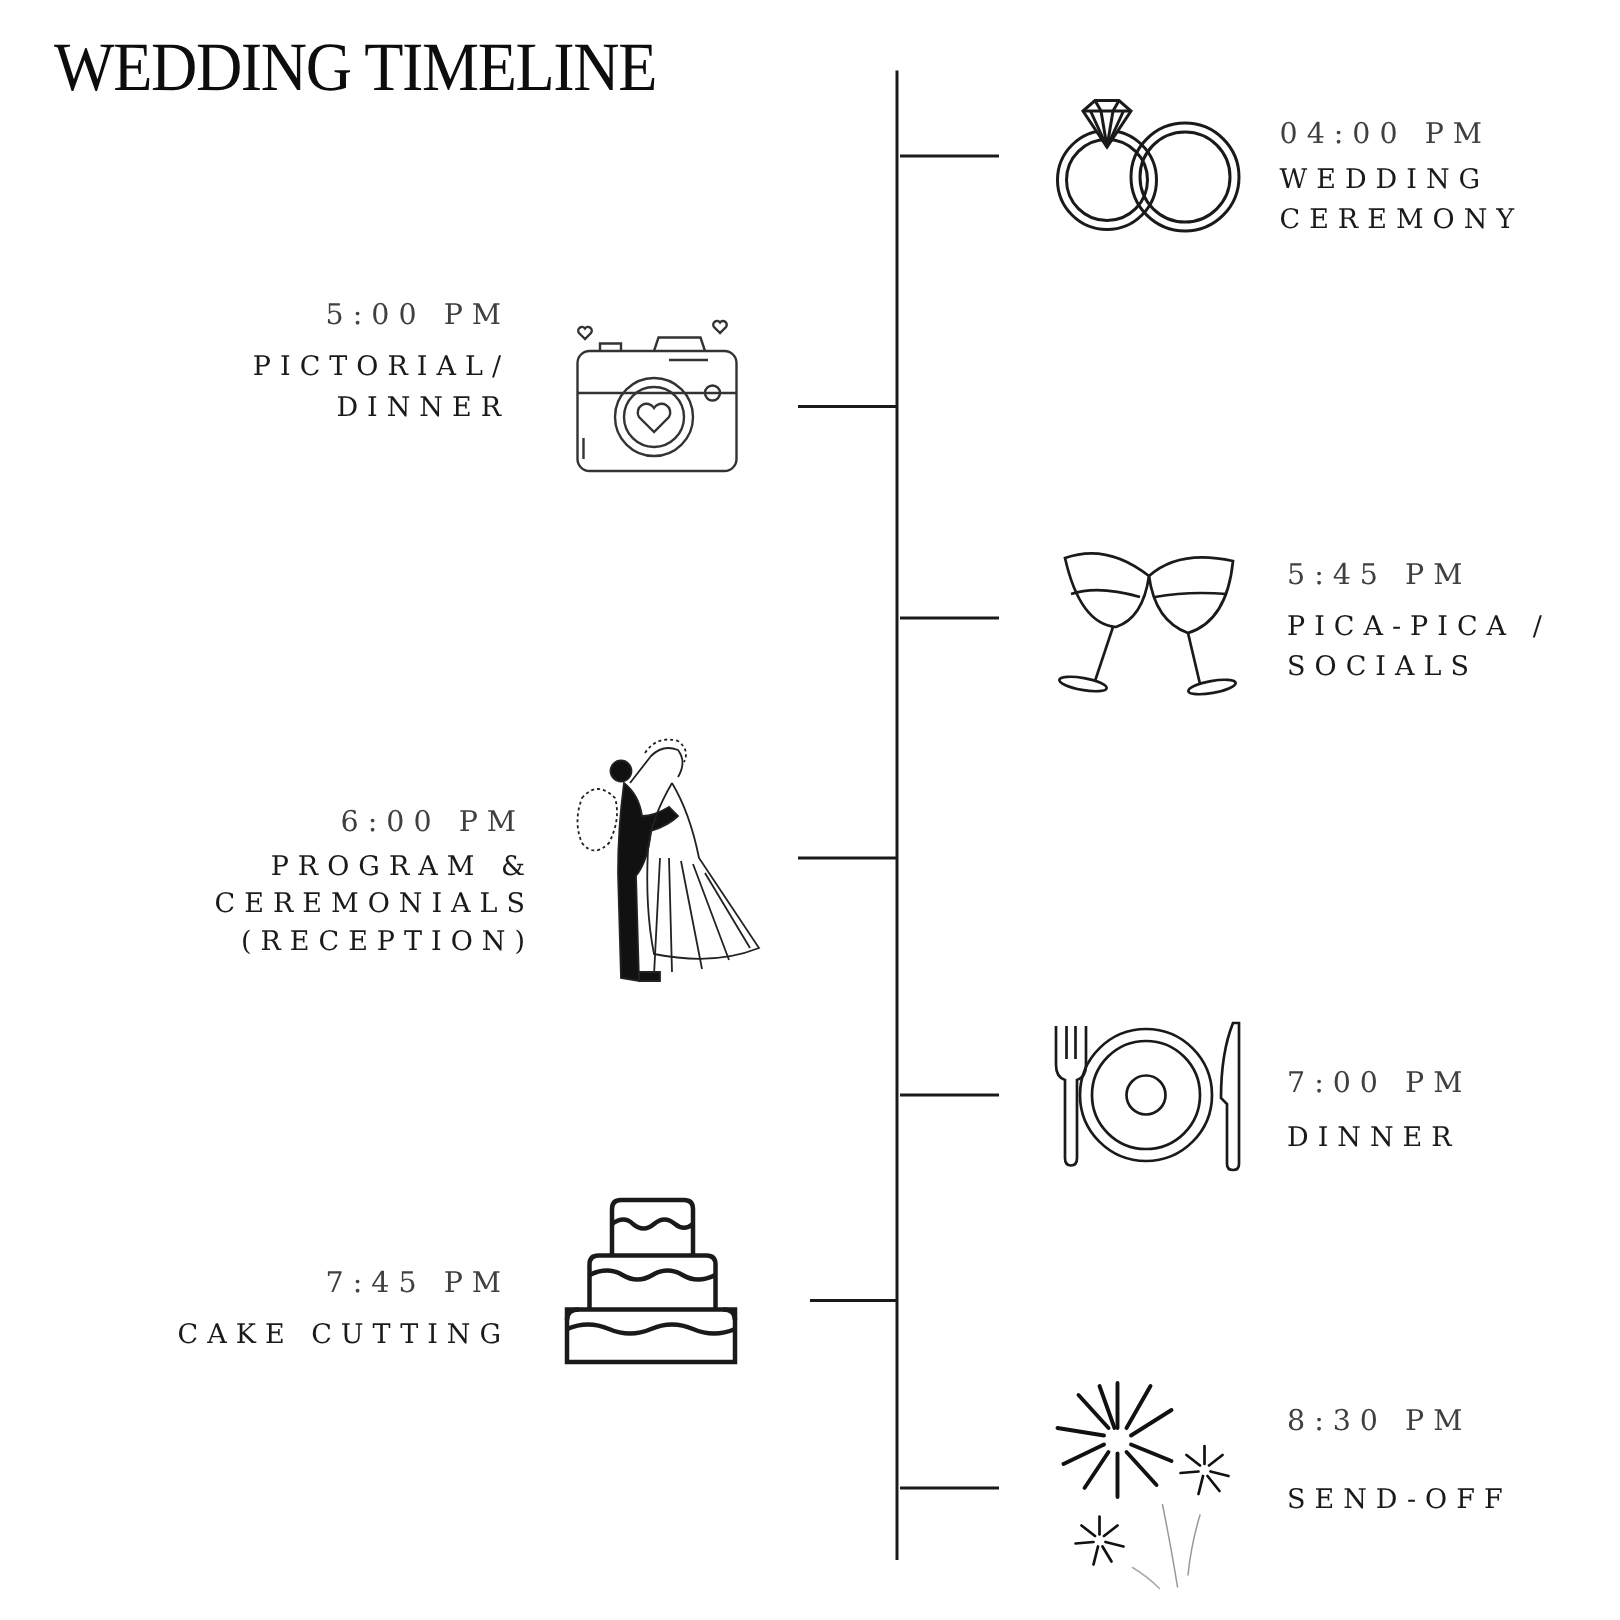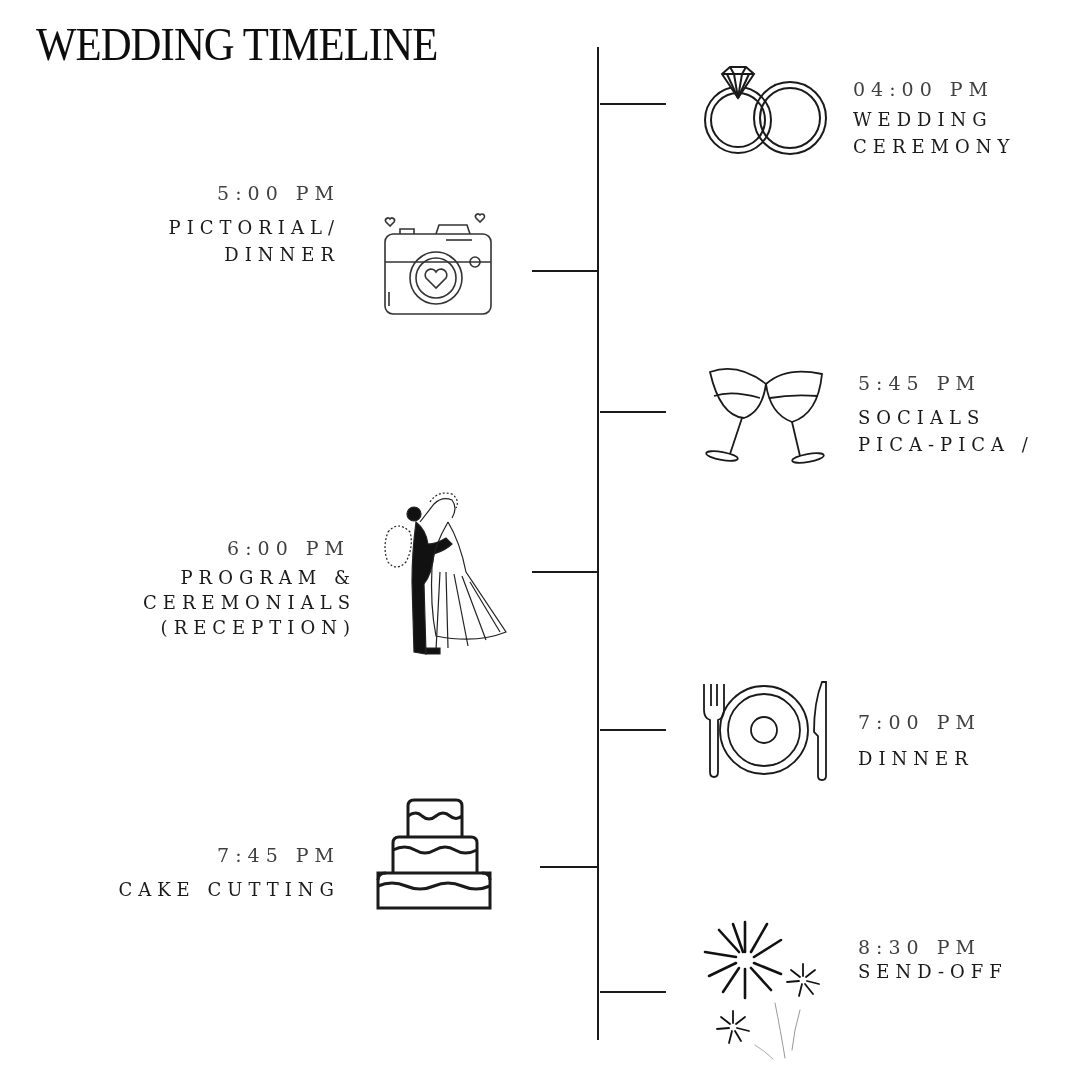--- a/index.html
+++ b/index.html
@@ -55,21 +55,21 @@
   </svg>
 </div>
 <div class="event" style="left:853px; top:78px">
   <div class="time">04:00 PM</div>
   <div class="label" style="margin-top:6px">
     <div>WEDDING</div>
     <div>CEREMONY</div>
   </div>
 </div>
 
-<div class="event left-side" style="right:746px; top:182px">
+<div class="event left-side" style="right:746px; top:199px">
   <div class="time">5:00 PM</div>
   <div class="label" style="margin-top:10px">
     <div>PICTORIAL/</div>
     <div>DINNER</div>
   </div>
 </div>
 <div class="icon" style="left:380px; top:212px">
   <svg width="115" height="105" viewBox="0 0 115 105" fill="none" stroke="#333" stroke-width="1.6">
     <rect x="5" y="22" width="106" height="80" rx="8"></rect>
     <line x1="5" y1="50" x2="111" y2="50"></line>
@@ -94,22 +94,22 @@
     <ellipse cx="22" cy="94" rx="16" ry="4" transform="rotate(10 22 94)"></ellipse>
     <path d="M66 22 q20 -18 56 -10 q-4 40 -30 48 q-22 -8 -26 -38 z"></path>
     <path d="M70 36 q22 -4 48 -2"></path>
     <line x1="92" y1="60" x2="100" y2="94"></line>
     <ellipse cx="108" cy="96" rx="16" ry="4" transform="rotate(-10 108 96)"></ellipse>
   </svg>
 </div>
 <div class="event" style="left:858px; top:372px">
   <div class="time">5:45 PM</div>
   <div class="label" style="margin-top:10px">
+    <div>PICA-PICA /</div>
     <div>SOCIALS</div>
-    <div>PICA-PICA /</div>
   </div>
 </div>
 
 <div class="event left-side" style="right:730px; top:537px">
   <div class="time" style="margin-right:0px">6:00 PM</div>
   <div class="label" style="margin-top:6px; line-height:25px">
     <div>PROGRAM &amp;</div>
     <div>CEREMONIALS</div>
     <div>(RECEPTION)</div>
   </div>
@@ -194,16 +194,16 @@
         <line x1="-4" y1="1" x2="-16" y2="2"></line>
       <line x1="-3" y1="-3" x2="-12" y2="-10"></line>
     </g>
     <path d="M75 88 q6 30 10 55" stroke="#999" stroke-width="1"></path>
     <path d="M100 95 q-6 20 -8 40" stroke="#999" stroke-width="1"></path>
     <path d="M55 130 q10 6 18 14" stroke="#aaa" stroke-width="1"></path>
   </svg>
 </div>
 <div class="event" style="left:858px; top:936px">
   <div class="time">8:30 PM</div>
-  <div class="label" style="margin-top:0">
+  <div class="label" style="margin-top:28px">
     <div>SEND-OFF</div>
   </div>
 </div>
 
 </body></html>

